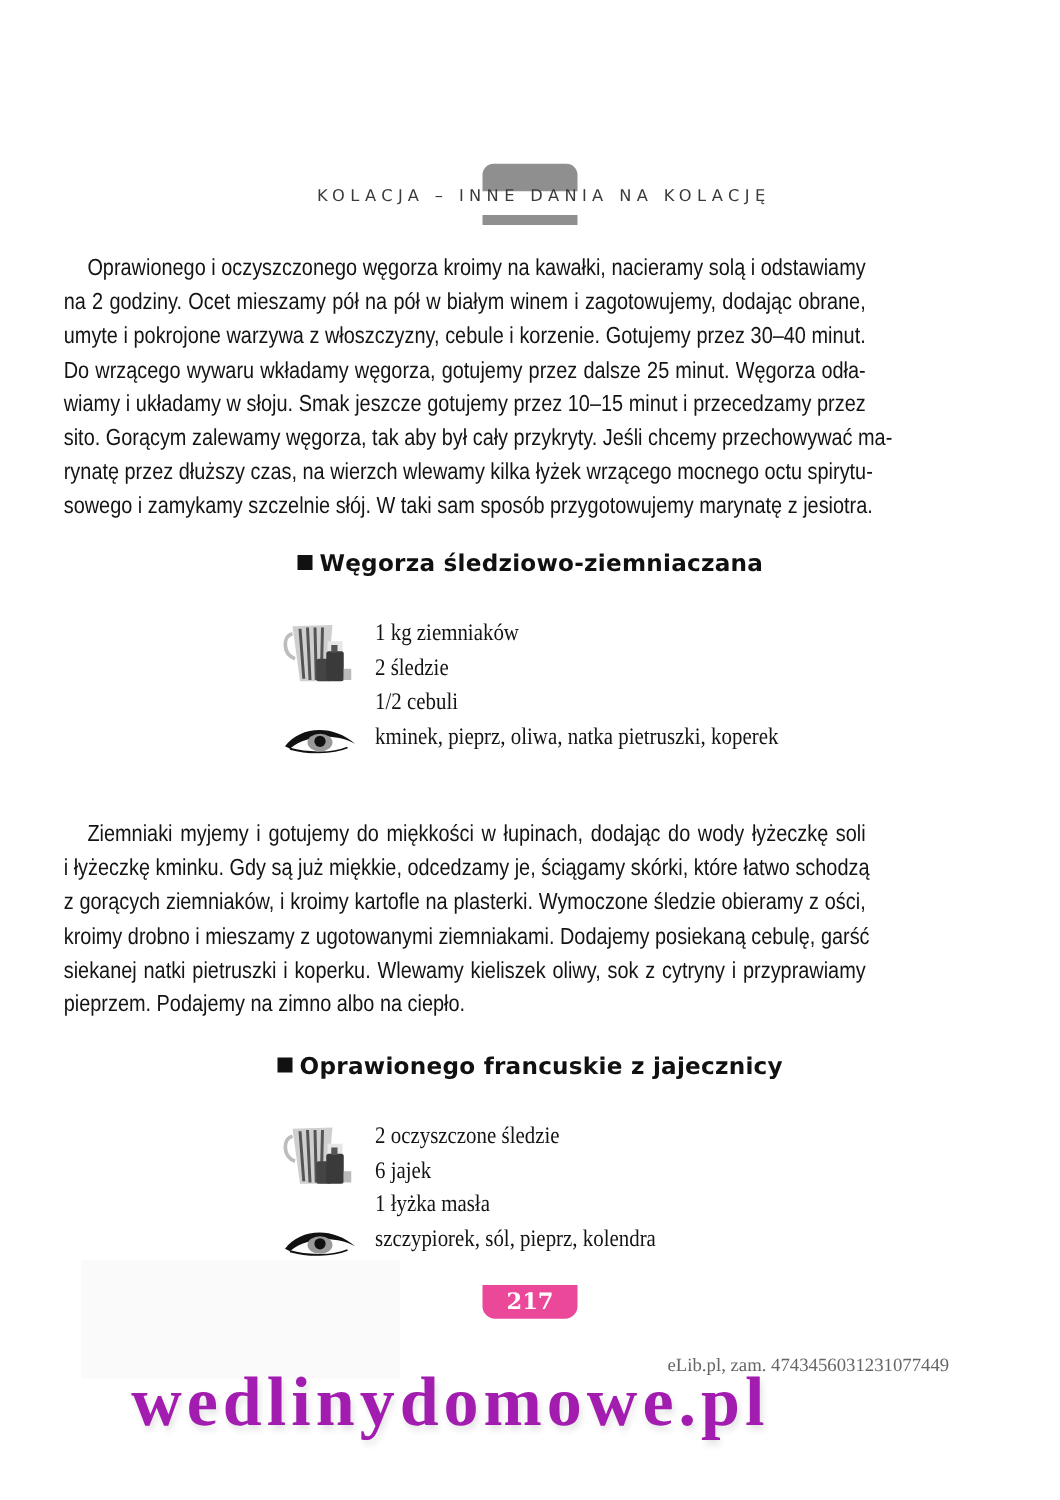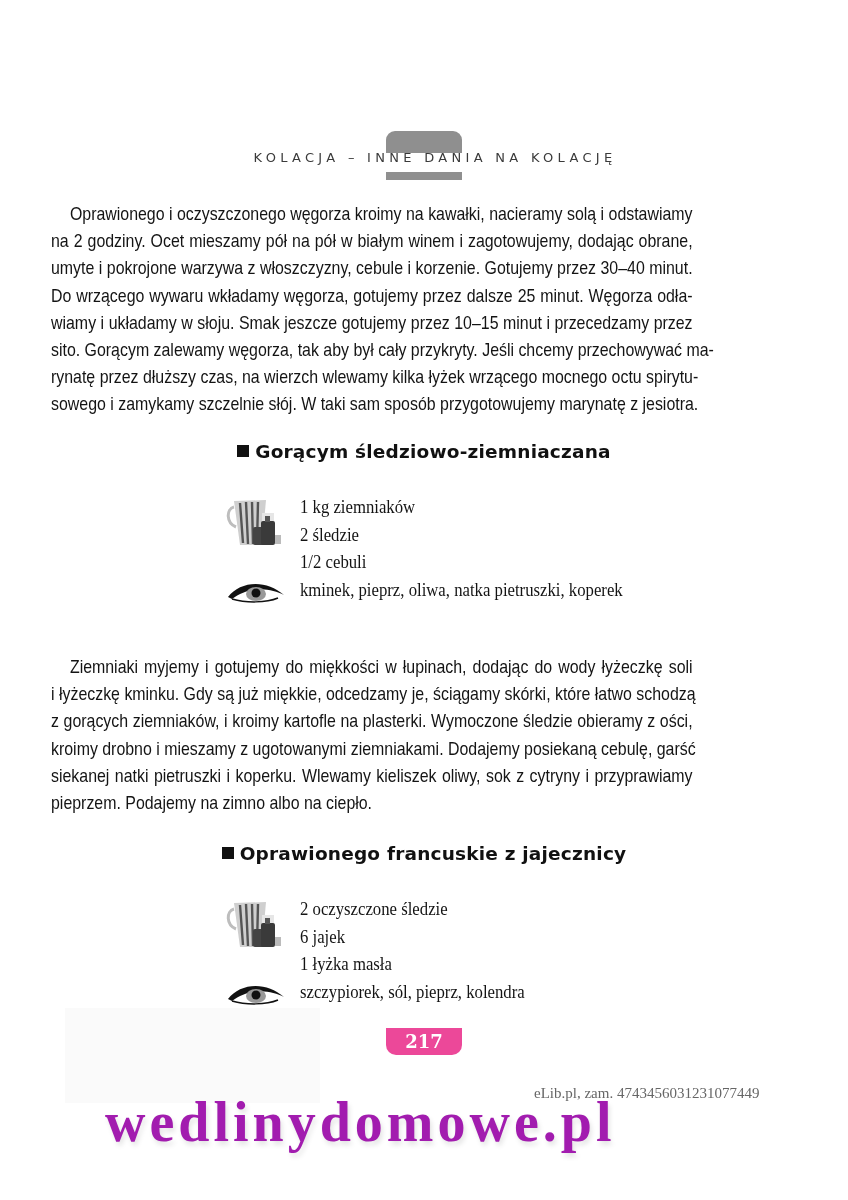--- a/index.html
+++ b/index.html
@@ -56,21 +56,21 @@
   <span class="line">na 2 godziny. Ocet mieszamy pół na pół w białym winem i zagotowujemy, dodając obrane,</span>
   <span class="line">umyte i pokrojone warzywa z włoszczyzny, cebule i korzenie. Gotujemy przez 30–40 minut.</span>
   <span class="line">Do wrzącego wywaru wkładamy węgorza, gotujemy przez dalsze 25 minut. Węgorza odła-</span>
   <span class="line">wiamy i układamy w słoju. Smak jeszcze gotujemy przez 10–15 minut i przecedzamy przez</span>
   <span class="line">sito. Gorącym zalewamy węgorza, tak aby był cały przykryty. Jeśli chcemy przechowywać ma-</span>
   <span class="line">rynatę przez dłuższy czas, na wierzch wlewamy kilka łyżek wrzącego mocnego octu spirytu-</span>
   <span class="line last">sowego i zamykamy szczelnie słój. W taki sam sposób przygotowujemy marynatę z jesiotra.</span>
 </div>
 
 <div class="section-title" style="top:441px;">
-  <span class="bullet"></span><span>Gorącym śledziowo-ziemniaczana</span>
+  <span class="bullet"></span><span>Węgorza śledziowo-ziemniaczana</span>
 </div>
 
 <div class="ingredients" style="top:493px;">
   <svg class="jug-icon" viewBox="0 0 60 52">
     <path d="M8 4 L40 3 L36 48 L14 48 Z" fill="#cfcfcf"></path>
     <path d="M14 6 L17 46 M20 5 L22 47 M26 5 L27 47 M32 5 L31 47" stroke="#555" stroke-width="2.4"></path>
     <path d="M8 10 C0 12 0 26 10 30" fill="none" stroke="#bdbdbd" stroke-width="3"></path>
     <rect x="36" y="16" width="12" height="28" fill="#e6e6e6"></rect>
     <rect x="27" y="30" width="12" height="18" rx="2" fill="#444"></rect>
     <rect x="35" y="24" width="14" height="24" rx="2" fill="#3a3a3a"></rect>

